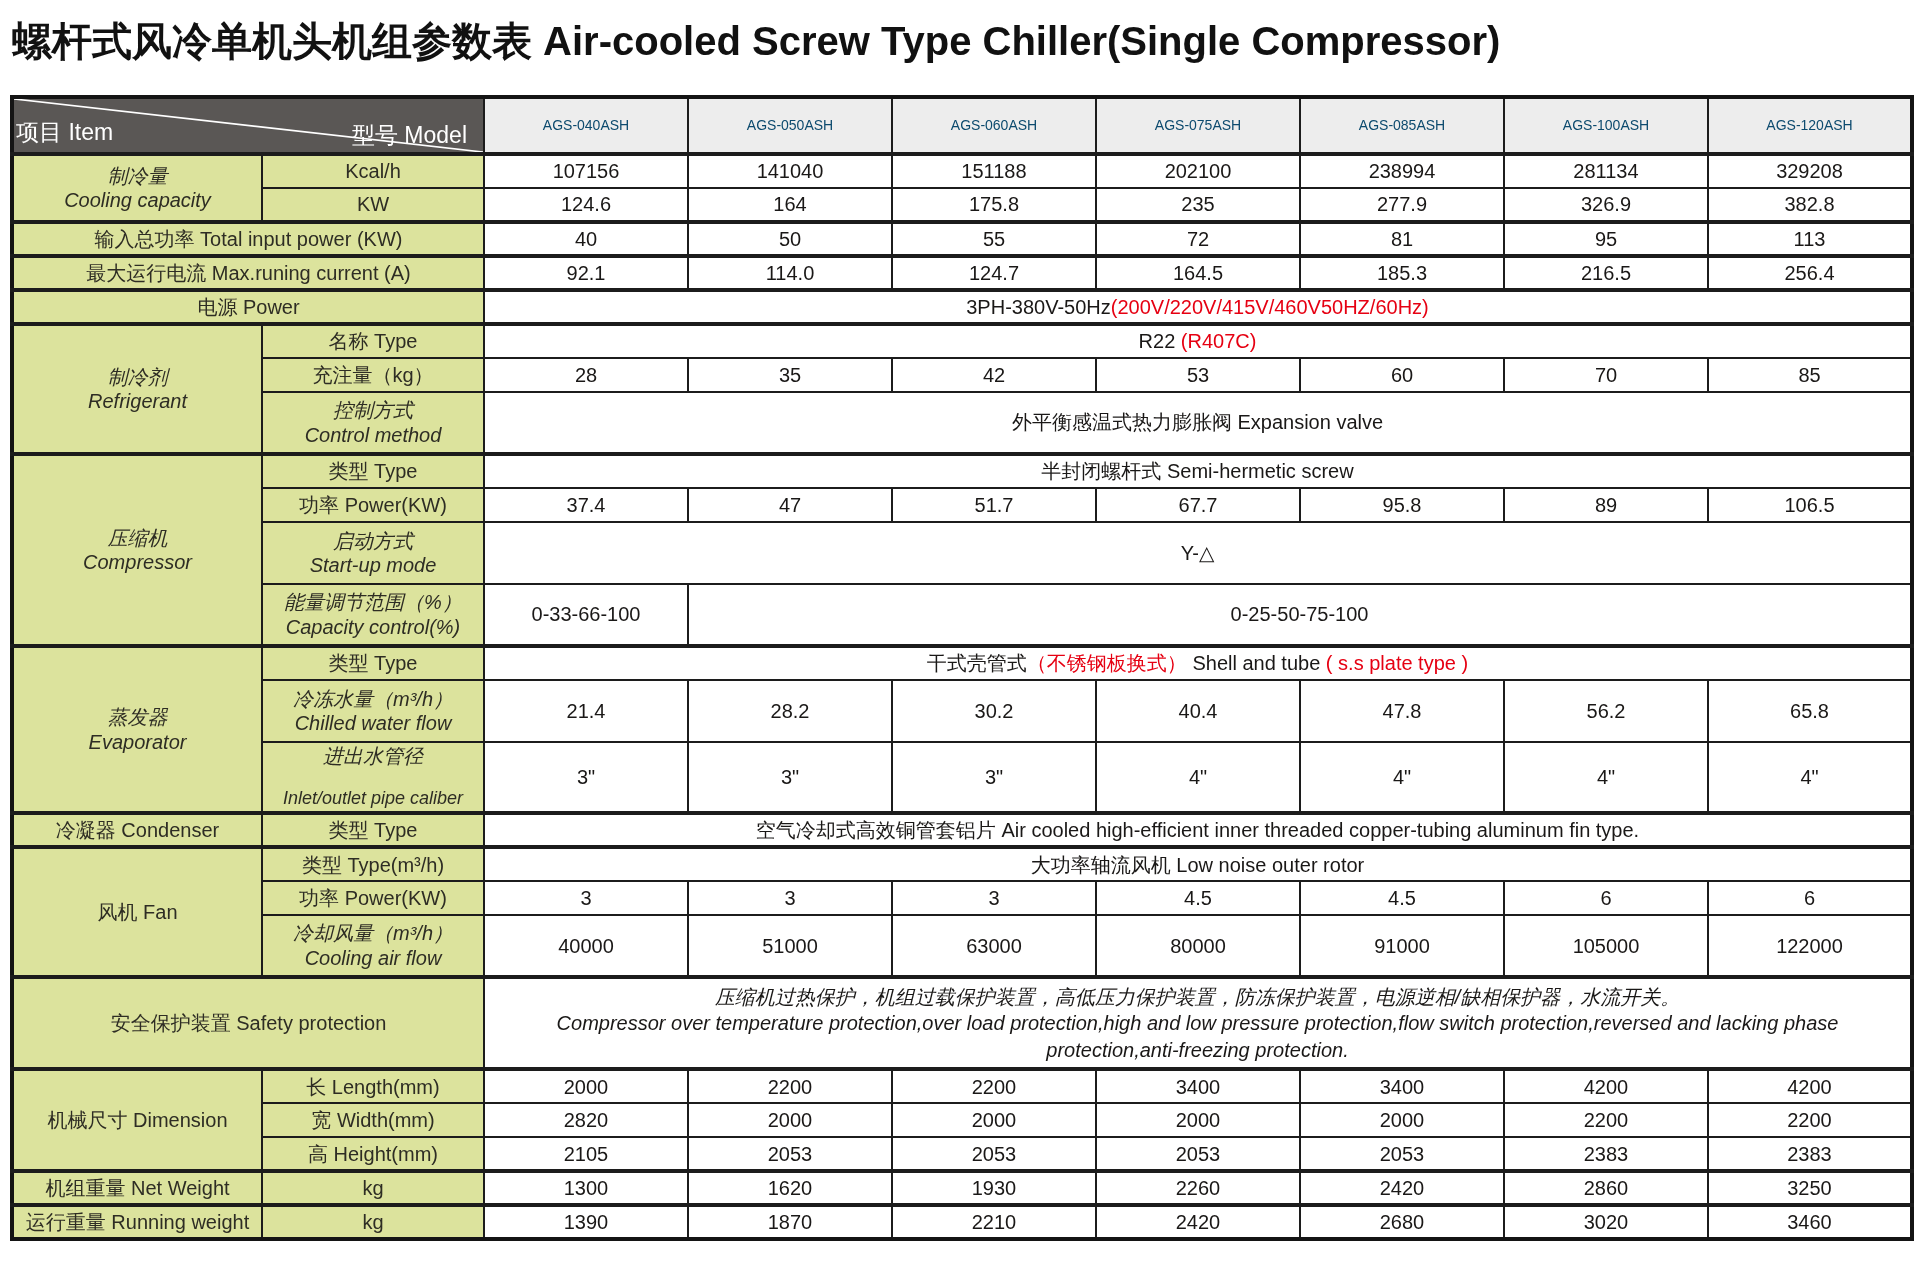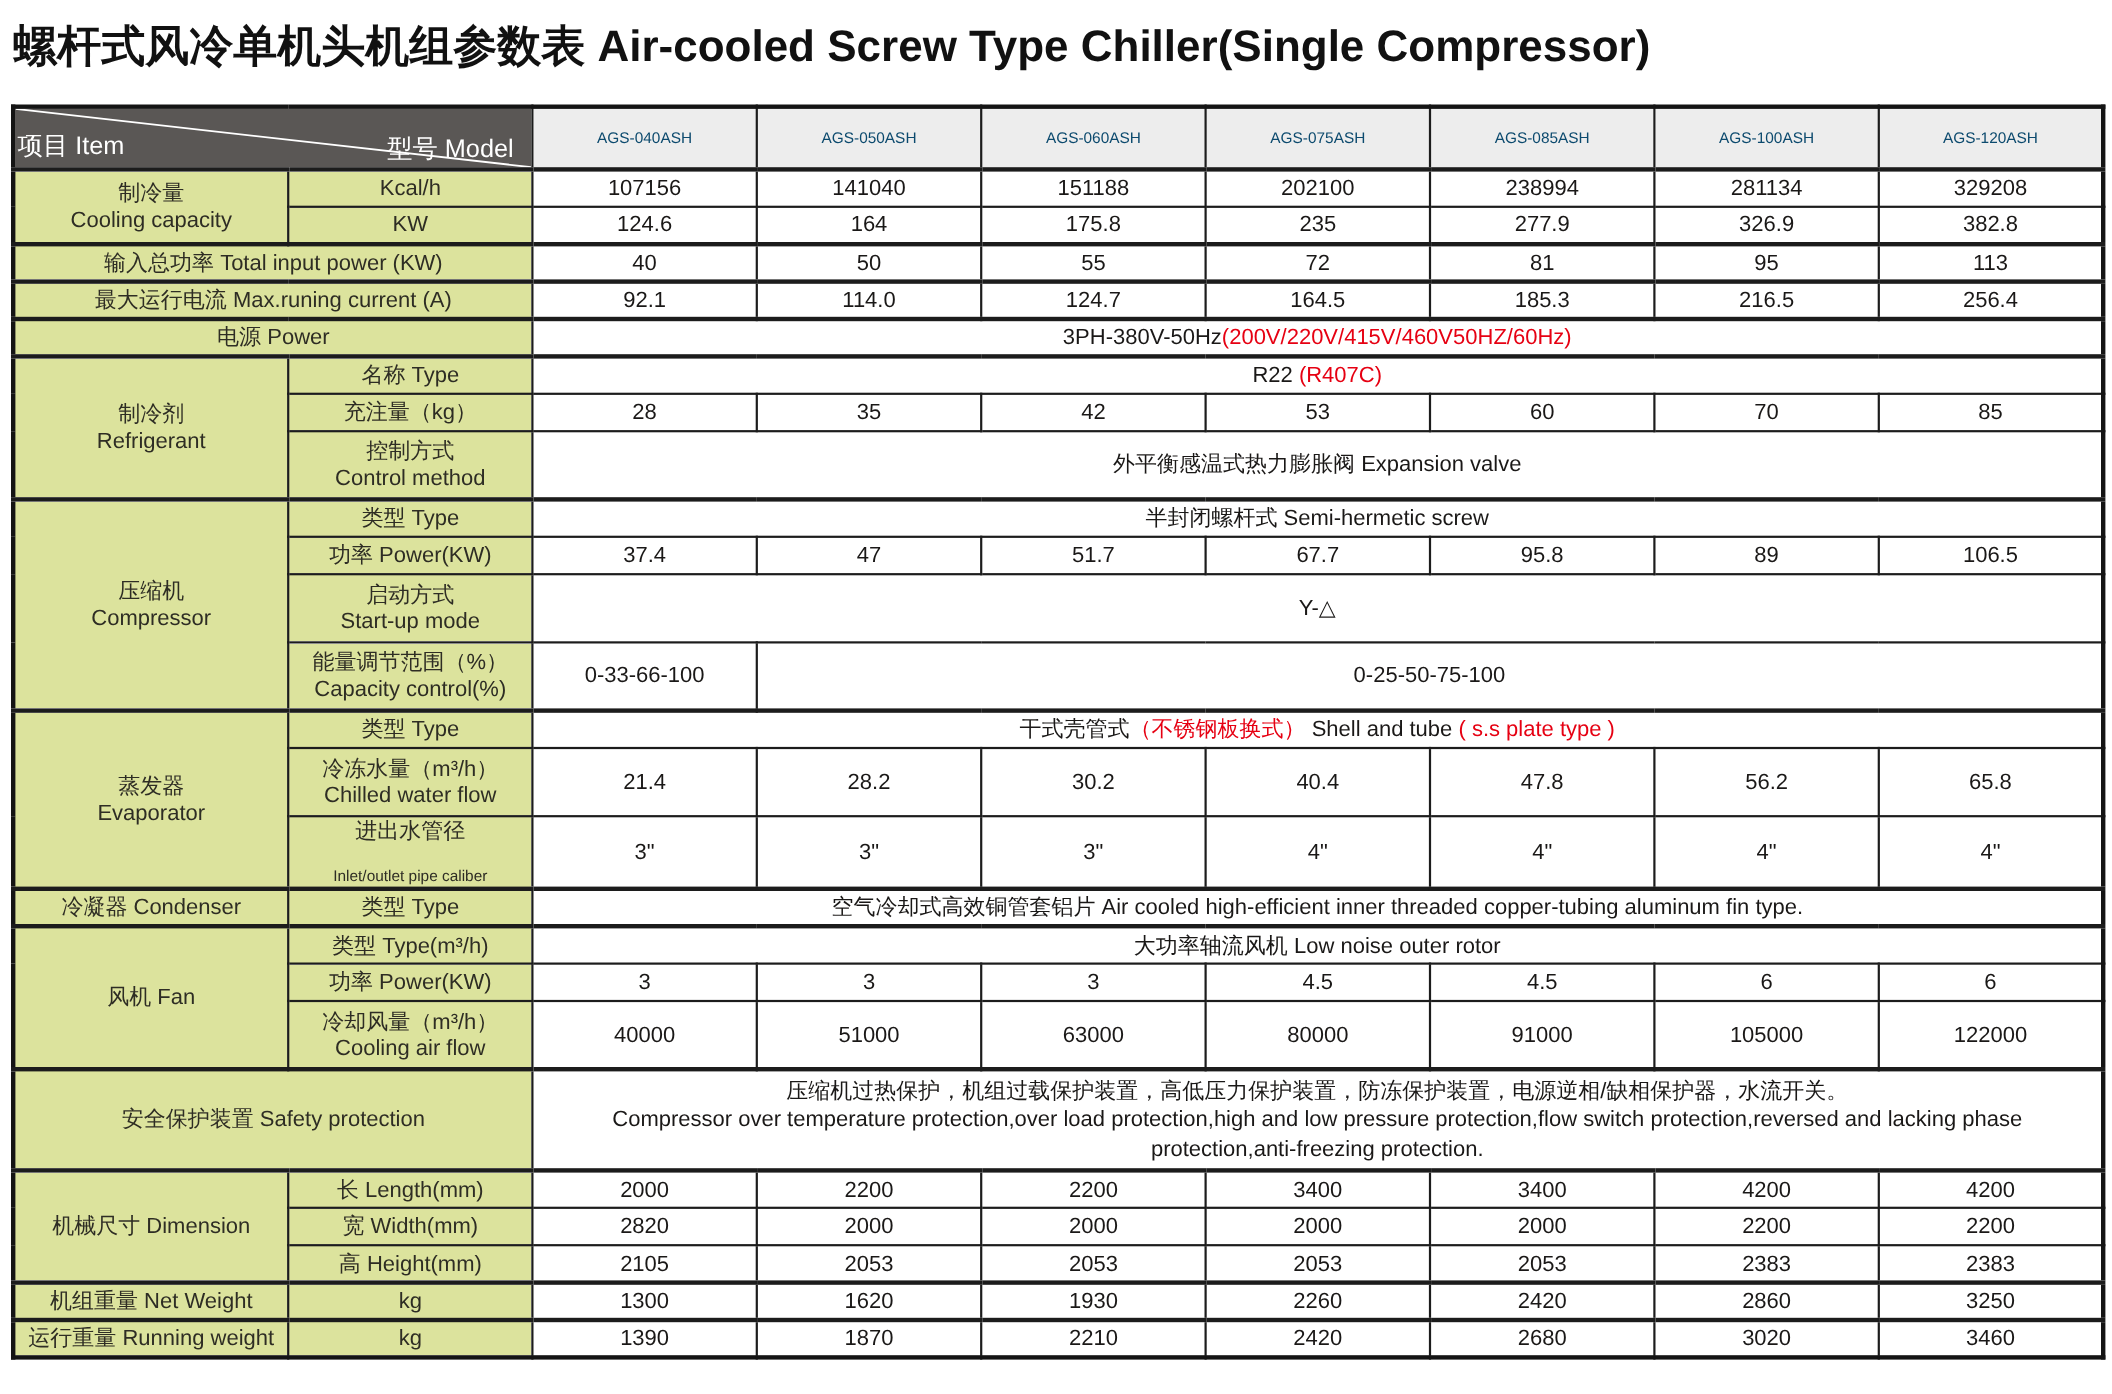--- a/index.html
+++ b/index.html
@@ -15,22 +15,22 @@
 
   tr.hh { height: 57px; }
   tr.h1 { height: 34px; }
   tr.h2 { height: 62px; }
   tr.h3 { height: 92px; }
 
   td.model { background: #ededed; color: #0c4a6e; font-size: 14px; }
   td.lab   { background: #dce39d; color: #2e2d24; }
   td.v     { background: #ffffff; color: #1a1817; }
   .red     { color: #e60012; }
-  .blk     { display: block; }
-  .fit     { font-size: 14px; margin-top: 20px; }
+  .blk     { display: block; font-style: italic; }
+  .fit     { font-size: 18px; margin-top: 20px; }
 
   td.diag { position: relative; background: #5a5755; color: #ffffff; padding: 0; }
   td.diag svg { position: absolute; left: 0; top: 0; width: 100%; height: 100%; display: block; }
   td.diag .m { position: absolute; top: 4px; right: 16px; font-size: 23px; margin-top: 18px; }
   td.diag .i { position: absolute; bottom: 6px; left: 2px; font-size: 23px; }
 
   td.safety-val { line-height: 1.32; }
 </style>
 </head>
 <body>

